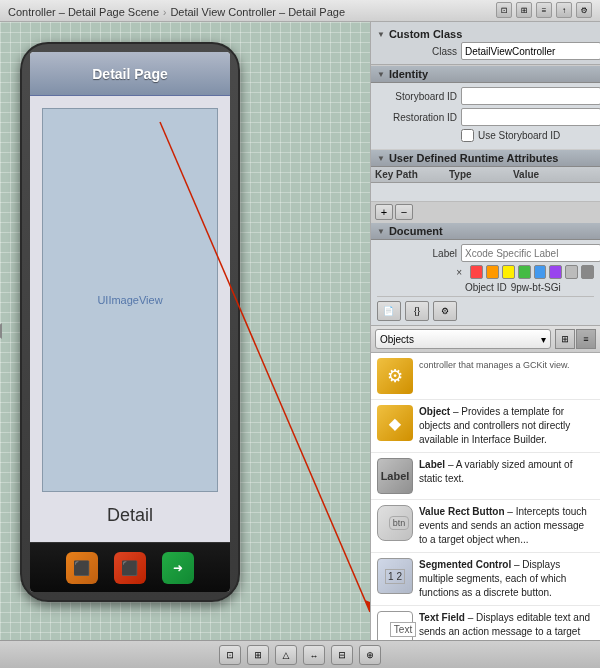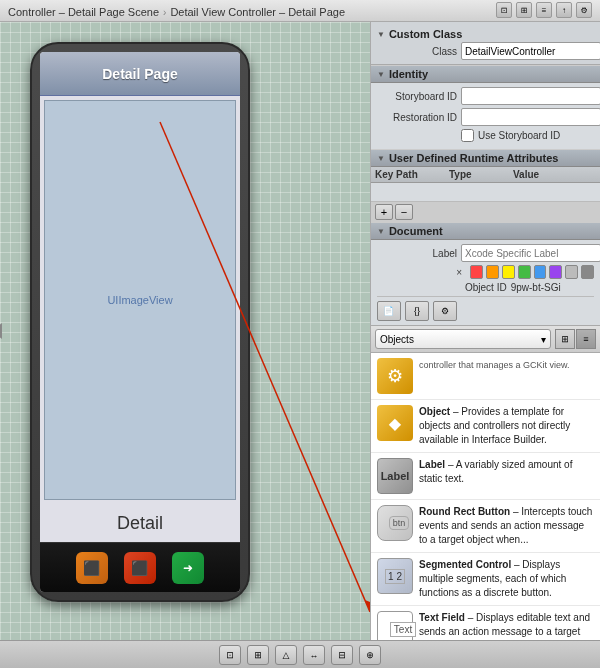--- a/index.html
+++ b/index.html
@@ -68,21 +68,21 @@
         linear-gradient(90deg, rgba(255,255,255,0.3) 1px, transparent 1px);
       background-size: 10px 10px;
       position: relative;
       overflow: hidden;
     }
 
     
     .iphone-frame {
       position: absolute;
       top: 20px;
-      left: 30px;
+      left: 20px;
       width: 220px;
       height: 560px;
       background: linear-gradient(to bottom, #4a4a4a, #3a3a3a);
       border-radius: 28px;
       border: 2px solid #2a2a2a;
       padding: 8px;
       box-shadow: 0 4px 12px rgba(0,0,0,0.5);
     }
     .iphone-screen {
       width: 100%;
@@ -102,21 +102,21 @@
       border-bottom: 1px solid #6070a0;
     }
     .iphone-nav-title {
       color: white;
       font-size: 14px;
       font-weight: bold;
       text-shadow: 0 1px 1px rgba(0,0,0,0.5);
     }
     .iphone-content {
       flex: 1;
-      padding: 4px;
+      padding: 12px;
       display: flex;
       flex-direction: column;
       gap: 8px;
       background: #e0e0e8;
     }
     .iphone-image-view {
       background: #b8c8d8;
       border: 1px solid #8899aa;
       flex: 1;
       display: flex;
@@ -672,21 +672,21 @@
             <span class="object-name">Label</span>
             <span> – A variably sized amount of static text.</span>
           </div>
         </div>
 
         <div class="object-item">
           <div class="object-icon-box round-btn" style="display:flex;align-items:center;justify-content:center;">
             <span style="font-size:9px;color:#555;border:1px solid #aaa;border-radius:4px;padding:1px 3px;">btn</span>
           </div>
           <div class="object-text">
-            <span class="object-name">Round Rect Button</span>
+            <span class="object-name">Value Rect Button</span>
             <span> – Intercepts touch events and sends an action message to a target object when...</span>
           </div>
         </div>
 
         <div class="object-item">
           <div class="object-icon-box seg-ctrl" style="display:flex;align-items:center;justify-content:center;">
             <span style="font-size:10px;color:#333;border:1px solid #aaa;padding:1px 2px;">1 2</span>
           </div>
           <div class="object-text">
             <span class="object-name">Segmented Control</span>

